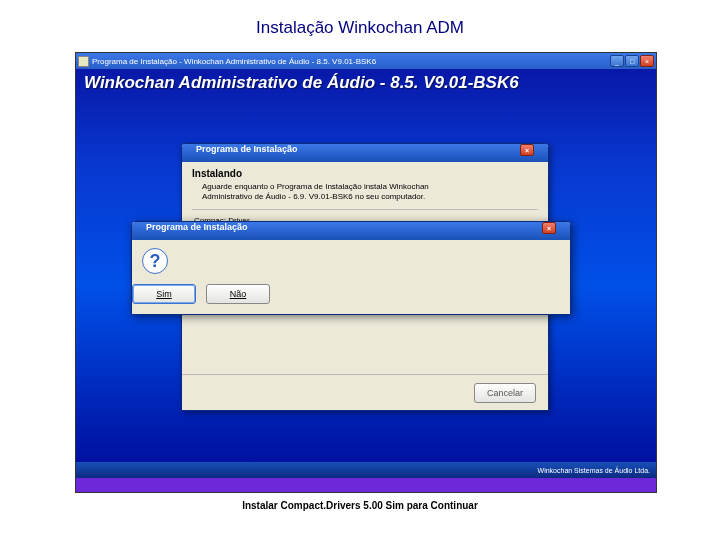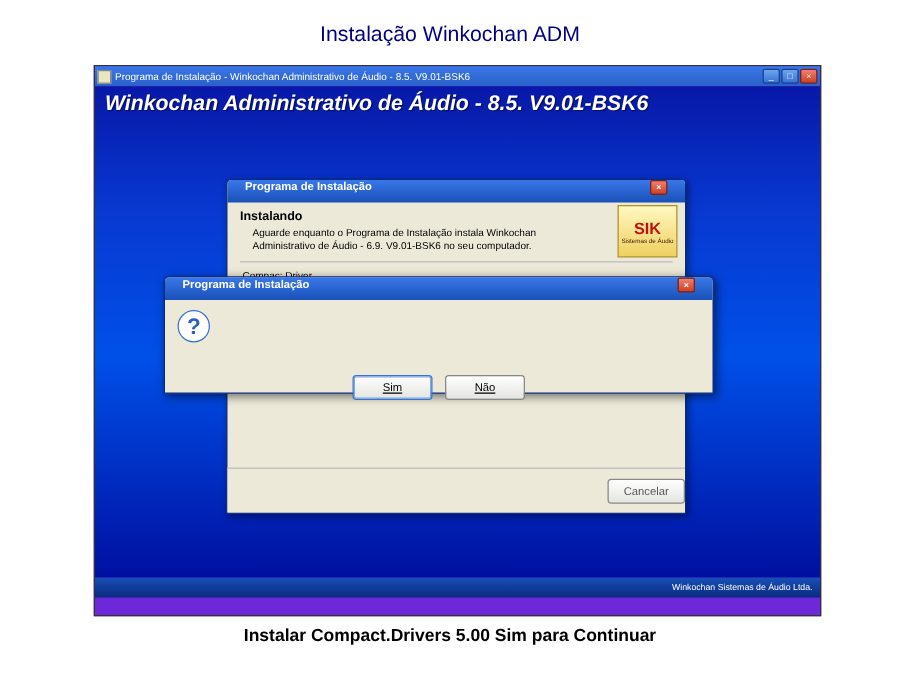--- a/index.html
+++ b/index.html
@@ -100,21 +100,21 @@
     font-size:13px; font-weight:bold; color:#c01010;
   }
   .sik-logo .sub { font-size:5px; color:#402000; font-weight:normal; }
   .inst-divider { margin-top:6px; border-top:1px solid #bbb; }
   .inst-status { font-size:8px; color:#000; margin:6px 0 0 2px; }
   .inst-footer {
     position:absolute; bottom:0; left:0; right:0;
     height:36px; border-top:1px solid #bbb;
     background:#ece9d8;
     display:flex; justify-content:flex-end; align-items:center;
-    padding-right:0;
+    padding-right:12px;
   }
   .xp-btn {
     min-width:62px; height:20px;
     background: linear-gradient(to bottom,#fefefe,#e4e4e0);
     border:1px solid #888; border-radius:3px;
     font-size:9px; color:#555;
     display:flex; align-items:center; justify-content:center;
   }
   
   .confirm {
@@ -129,38 +129,38 @@
   .confirm-body { padding:8px 10px 0 10px; display:flex; gap:10px; }
   .q-icon {
     width:26px; height:26px; border-radius:50%;
     background:#fff; border:1px solid #3a72d0;
     color:#2a60c0; font-size:18px; font-weight:bold;
     display:flex; align-items:center; justify-content:center;
     flex:0 0 auto;
   }
   .confirm-msg { font-size:9px; color:#000; margin-top:4px; }
   .confirm-btns {
-    display:flex; justify-content:center; gap:10px;
-    margin-top:26px;
+    display:flex; gap:10px;
+    margin-top:10px;
   }
   .confirm-btns .xp-btn { min-width:64px; color:#000; }
   .confirm-btns .xp-btn.default { border:1px solid #3a72d0; box-shadow:0 0 0 1px #7aa8f0 inset; }
   .confirm-btns .xp-btn span.u { text-decoration: underline; }
   .statusbar {
     height:16px;
     background: linear-gradient(to bottom,#1850b8,#0a2a80);
     display:flex; justify-content:flex-end; align-items:center;
     padding-right:6px;
     color:#fff; font-size:7px;
   }
   .caption-bottom {
     position:absolute;
     left:0; right:0; top: 500px;
     text-align:center;
-    font-size:14px; font-weight:bold; color:#000;
+    font-size:10px; font-weight:bold; color:#000;
   }
 </style>
 </head>
 <body>
 
 <div class="slide-title">Instalação Winkochan ADM</div>
 
 <div class="screenshot">
 
   <div class="outer-titlebar">
@@ -177,24 +177,20 @@
     <div class="product-banner">Winkochan Administrativo de Áudio - 8.5. V9.01-BSK6</div>
 
     <div class="installer">
       <div class="dlg-titlebar">
         <div class="title-text">Programa de Instalação</div>
         <div class="win-btn close">×</div>
       </div>
       <div class="installer-body">
         <div class="inst-heading">Instalando</div>
         <div class="inst-sub">Aguarde enquanto o Programa de Instalação instala Winkochan Administrativo de Áudio - 6.9. V9.01-BSK6 no seu computador.</div>
-        <div class="sik-logo">
-          <span>SIK</span>
-          <span class="sub">Sistemas de Áudio</span>
-        </div>
         <div class="inst-divider"></div>
         <div class="inst-status">Compac: Driver</div>
         <div class="inst-footer">
           <div class="xp-btn">Cancelar</div>
         </div>
       </div>
     </div>
 
     <div class="confirm">
       <div class="dlg-titlebar">

